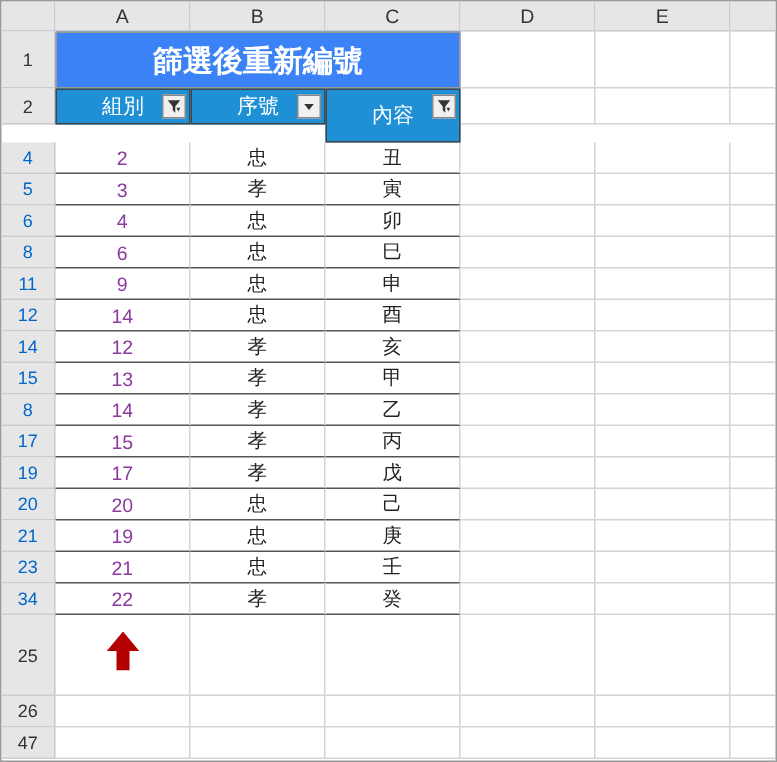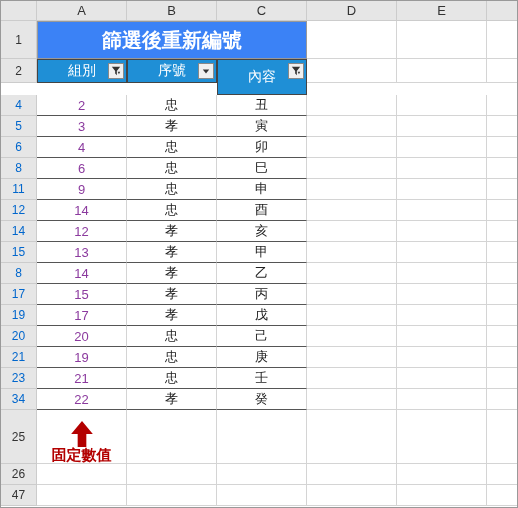--- a/index.html
+++ b/index.html
@@ -224,21 +224,20 @@
     <div class="cell" style="border-bottom: 1px solid rgb(85, 85, 85); color: rgb(34, 34, 34);">孝</div>
     <div class="cell" style="border-bottom: 1px solid rgb(85, 85, 85); color: rgb(34, 34, 34);">癸</div>
     <div class="cell"></div>
     <div class="cell"></div>
     <div class="cell"></div>
     <div class="row-head" style="height: 54px;">25</div>
     <div class="cell arrow-cell" style="height: 54px; flex-direction: column; color: rgb(179, 0, 0); font-weight: bold; font-size: 15px; position: relative;">
       <span><svg width="26" height="26" viewBox="0 0 20 24">
           <path d="M10 0 L20 12 L14 12 L14 24 L6 24 L6 12 L0 12 Z" fill="#b30000"></path>
         </svg></span>
-      <span style="position:absolute;bottom:-2px;white-space:nowrap">固定數值</span>
     </div>
     <div class="cell" style="height: 54px;"></div>
     <div class="cell" style="height: 54px;"></div>
     <div class="cell" style="height: 54px;"></div>
     <div class="cell" style="height: 54px;"></div>
     <div class="cell" style="height: 54px;"></div>
     <div class="row-head">26</div>
     <div class="cell"></div>
     <div class="cell"></div>
     <div class="cell"></div>

